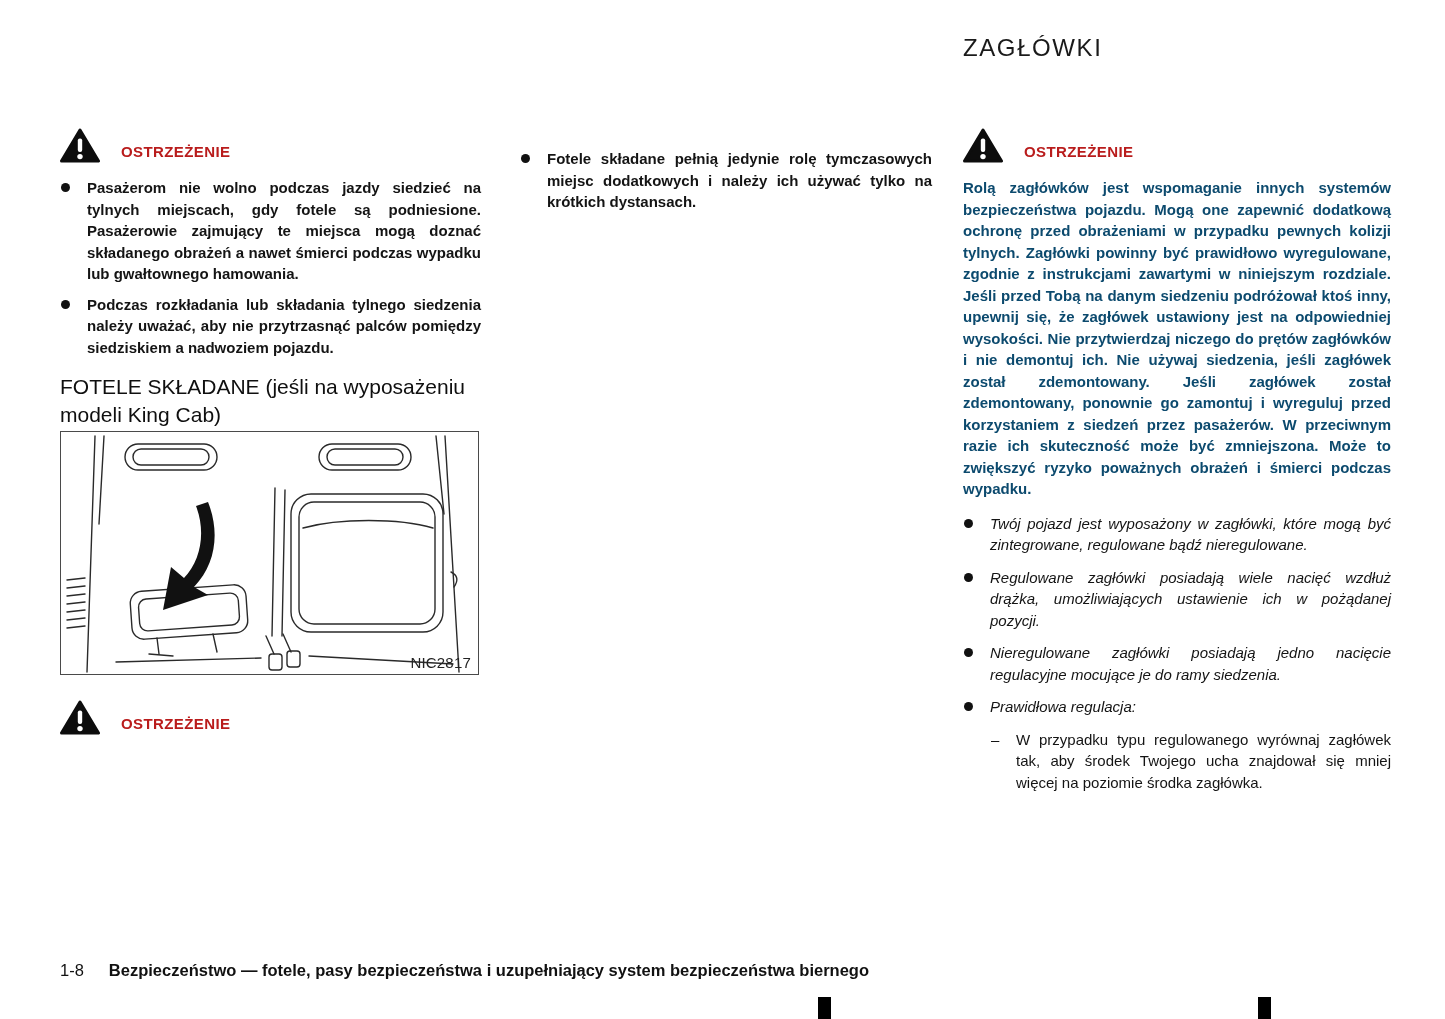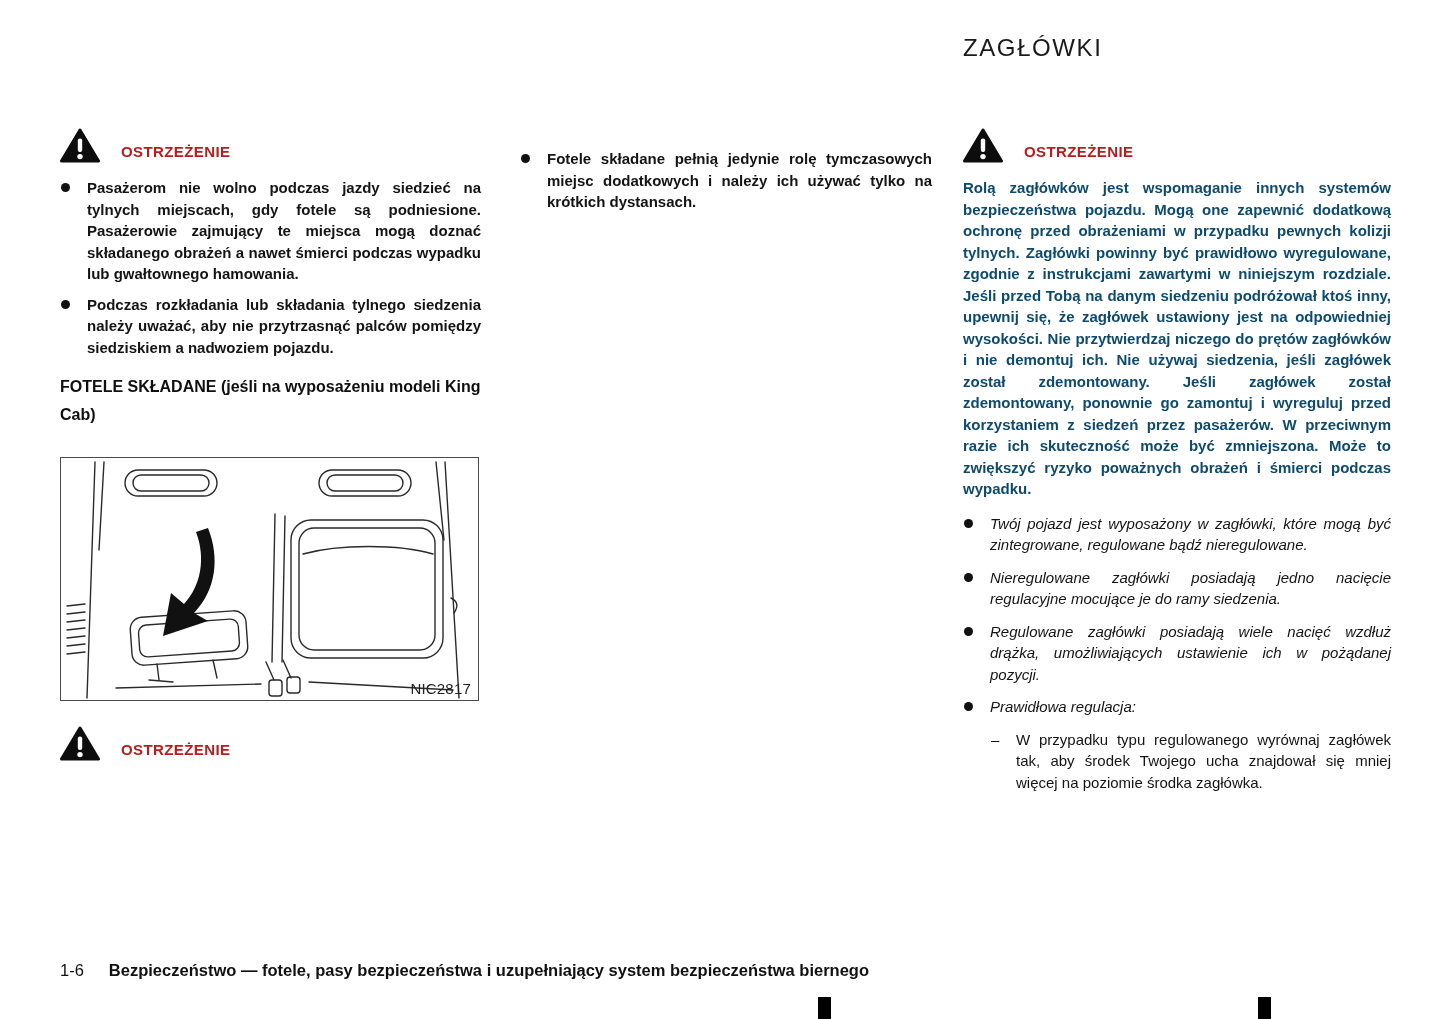--- a/index.html
+++ b/index.html
@@ -22,21 +22,21 @@
   .warn-icon svg { display:block; }
   .warn-label { font-size:15px; font-weight:700; letter-spacing:.4px; padding-bottom:3px; color:#b91c1c; }
 
   ul.bullets { list-style:none; }
   .bullets li { position:relative; padding-left:27px; margin-bottom:9px;
                 font-size:15px; line-height:21.5px; text-align:justify; color:#141414; }
   .bullets.bold li { font-weight:700; }
   .bullets.roomy li { margin-bottom:11px;font-style:italic; }
   .marker { position:absolute; left:1px; top:6px; width:9px; height:9px; border-radius:50%; background:#111; }
 
-  .section-heading { font-size:16px; font-weight:700; line-height:28px; margin:15px 0 28px; color:#0f0f0f; }
+  .section-heading { font-size:21px; font-weight:400; line-height:28px; margin:15px 0 2px; color:#0f0f0f; }
 
   .figure { position:relative; width:419px; height:244px; border:1px solid #4a4a4a; background:#fff; margin-bottom:24px; }
   .figure svg { display:block; }
   .fig-label { position:absolute; right:7px; bottom:3px; font-size:15px; color:#222; letter-spacing:.2px; }
 
   .intro { font-size:15px; font-weight:700; line-height:21.5px; text-align:justify; margin-bottom:13px; color:#0c4a6e; }
 
   .subitem { display:flex; padding-left:28px; font-size:15px; line-height:21.5px; text-align:justify; color:#141414; }
   .subitem .dash { flex:0 0 25px; }
   .subitem .subtext { flex:1; }
@@ -169,37 +169,37 @@
 
     <p class="intro">Rolą zagłówków jest wspomaganie innych systemów bezpieczeństwa pojazdu. Mogą one zapewnić dodatkową ochronę przed obrażeniami w przypadku pewnych kolizji tylnych. Zagłówki powinny być prawidłowo wyregulowane, zgodnie z instrukcjami zawartymi w niniejszym rozdziale. Jeśli przed Tobą na danym siedzeniu podróżował ktoś inny, upewnij się, że zagłówek ustawiony jest na odpowiedniej wysokości. Nie przytwierdzaj niczego do prętów zagłówków i nie demontuj ich. Nie używaj siedzenia, jeśli zagłówek został zdemontowany. Jeśli zagłówek został zdemontowany, ponownie go zamontuj i wyreguluj przed korzystaniem z siedzeń przez pasażerów. W przeciwnym razie ich skuteczność może być zmniejszona. Może to zwiększyć ryzyko poważnych obrażeń i śmierci podczas wypadku.</p>
 
     <ul class="bullets roomy">
       <li>
         <span class="marker"></span>
         <span>Twój pojazd jest wyposażony w zagłówki, które mogą być zintegrowane, regulowane bądź nieregulowane.</span>
       </li>
       <li>
         <span class="marker"></span>
+        <span>Regulowane zagłówki posiadają wiele nacięć wzdłuż drążka, umożliwiających ustawienie ich w pożądanej pozycji.</span>
+      </li>
+      <li>
+        <span class="marker"></span>
         <span>Nieregulowane zagłówki posiadają jedno nacięcie regulacyjne mocujące je do ramy siedzenia.</span>
-      </li>
-      <li>
-        <span class="marker"></span>
-        <span>Regulowane zagłówki posiadają wiele nacięć wzdłuż drążka, umożliwiających ustawienie ich w pożądanej pozycji.</span>
       </li>
       <li>
         <span class="marker"></span>
         <span>Prawidłowa regulacja:</span>
       </li>
     </ul>
 
     <div class="subitem">
       <span class="dash">–</span>
       <span class="subtext">W przypadku typu regulowanego wyrównaj zagłówek tak, aby środek Twojego ucha znajdował się mniej więcej na poziomie środka zagłówka.</span>
     </div>
   </section>
 
   <div class="footer">
-    <span class="pageno">1-6</span><span class="foot-text">Bezpieczeństwo — fotele, pasy bezpieczeństwa i uzupełniający system bezpieczeństwa biernego</span>
+    <span class="pageno">1-8</span><span class="foot-text">Bezpieczeństwo — fotele, pasy bezpieczeństwa i uzupełniający system bezpieczeństwa biernego</span>
   </div>
 
   <div class="mark mark1"></div>
   <div class="mark mark2"></div>
 </div>
 
 </body></html>

